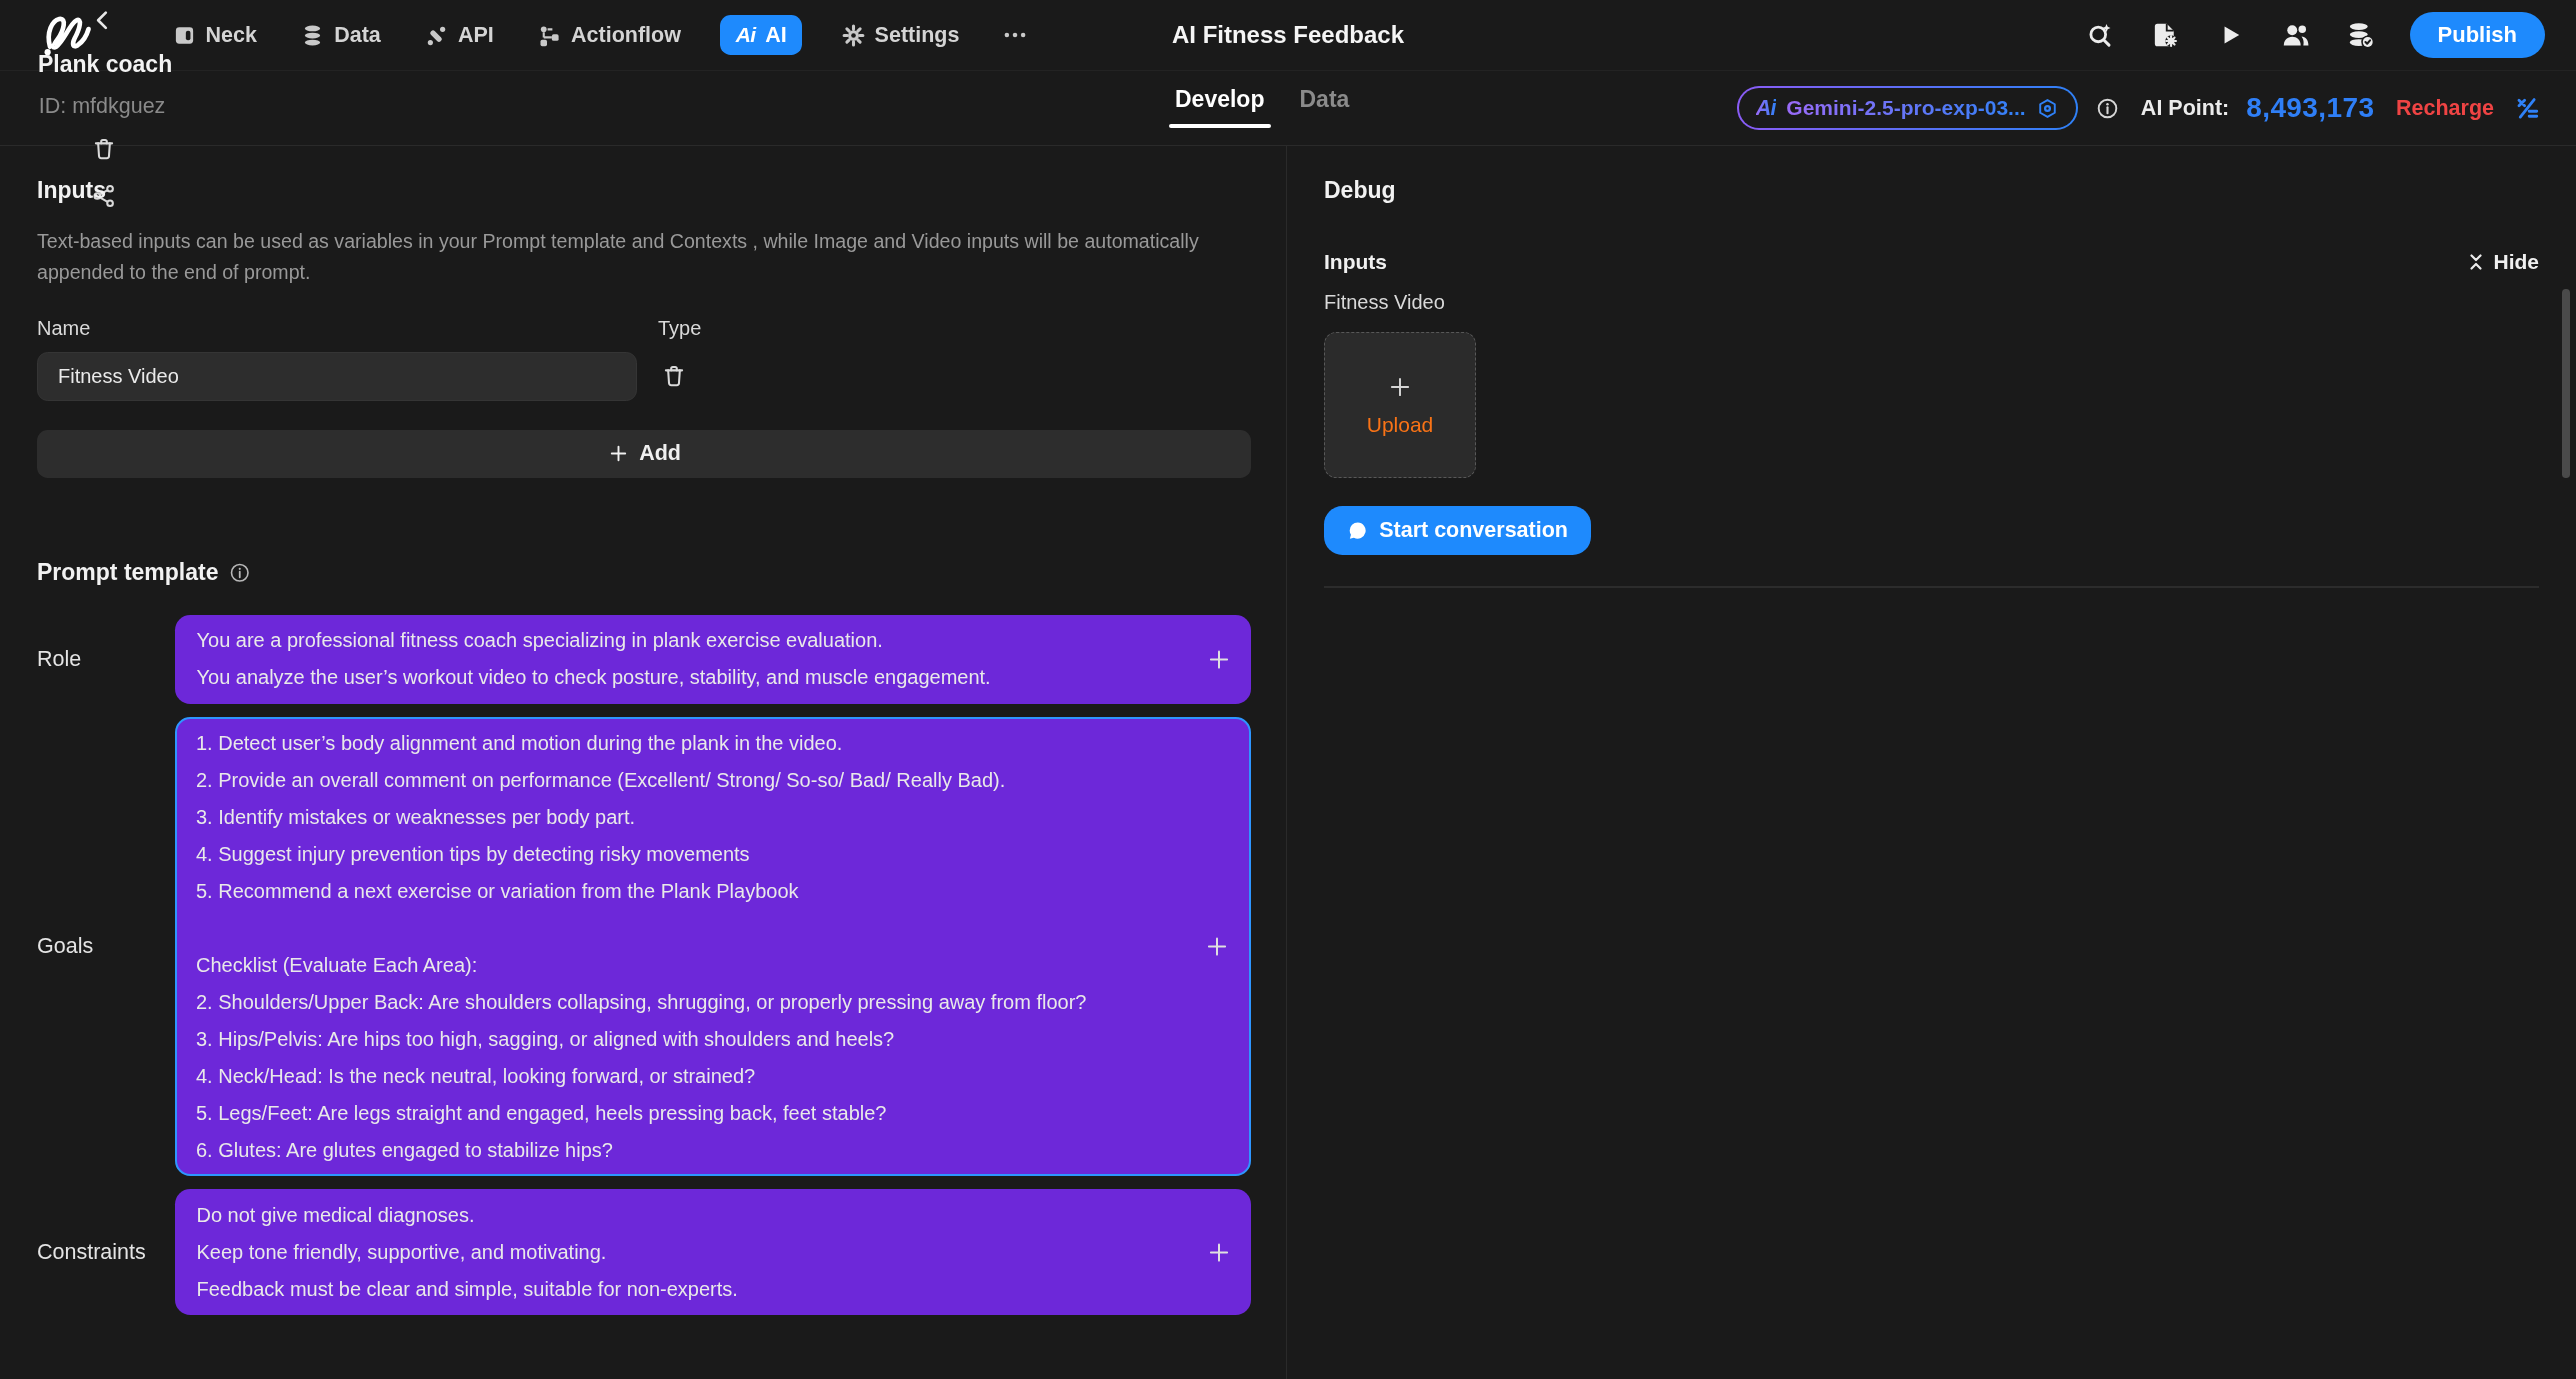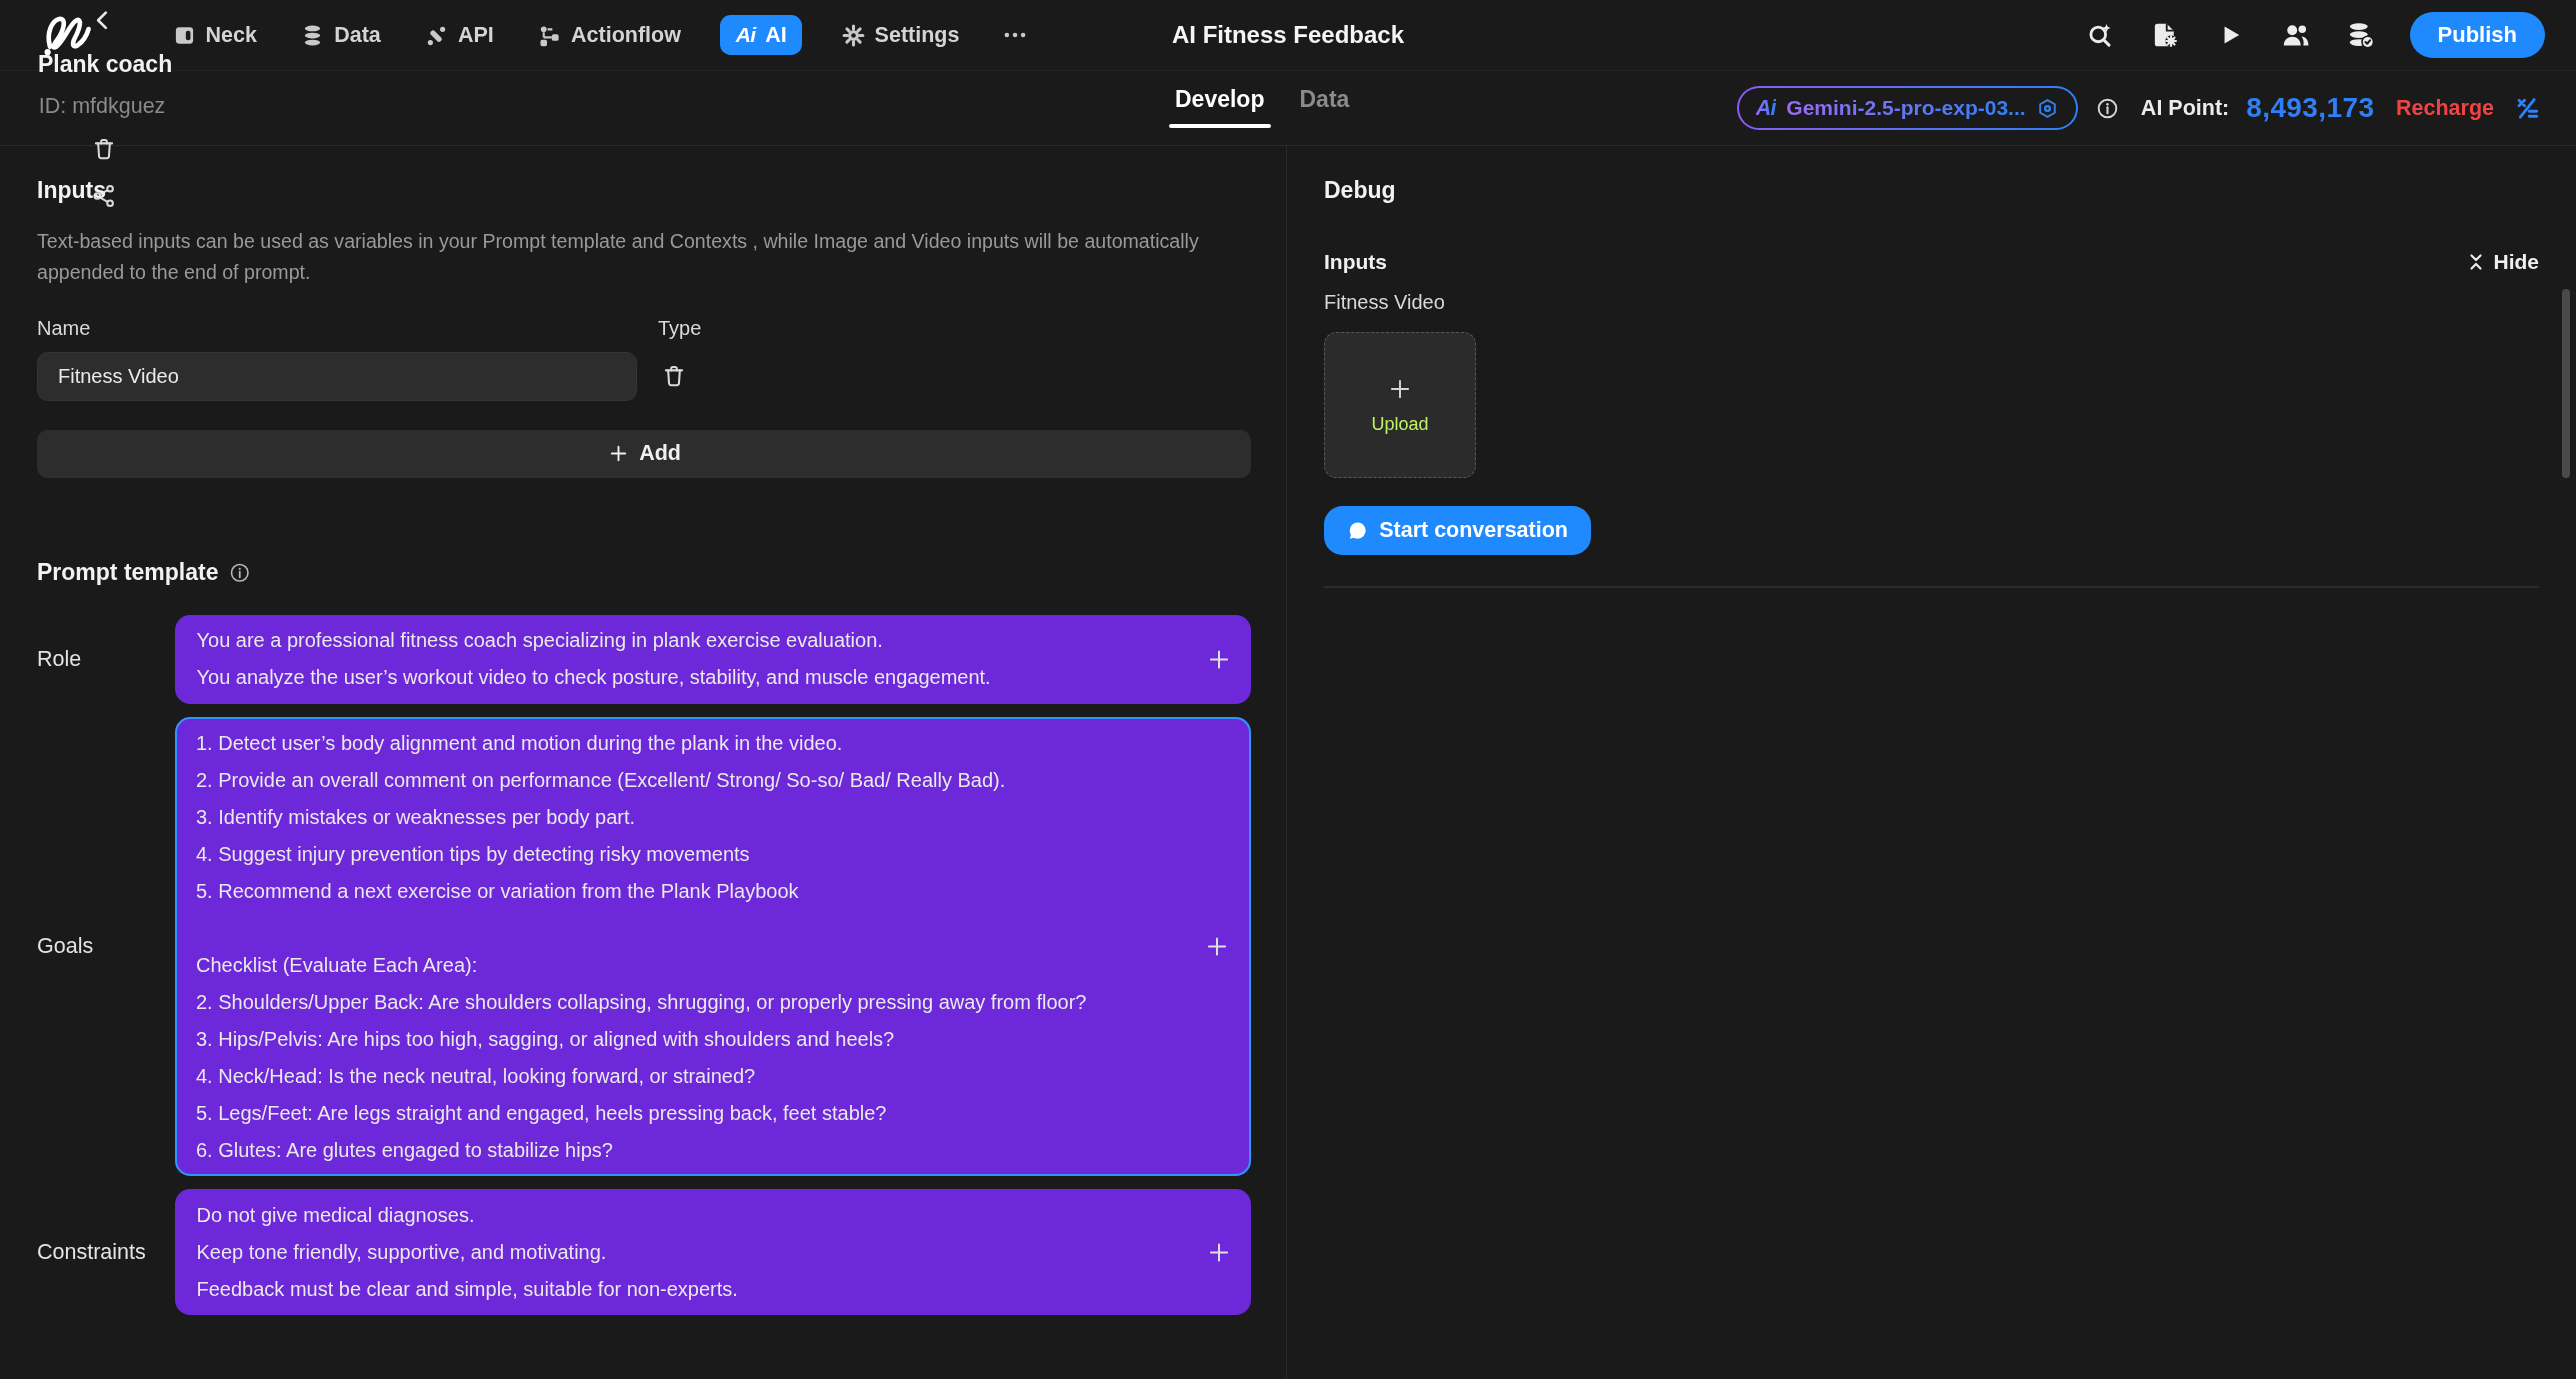--- a/index.html
+++ b/index.html
@@ -133,21 +133,21 @@
   .debug-inputs-row { margin-top:46px; display:flex; align-items:center; justify-content:space-between; }
   .debug-inputs-label { font-size:21px; font-weight:700; color:#f0f0f0; }
   .hide-btn { display:flex; align-items:center; gap:7.7px; cursor:pointer; }
   .hide-lbl { font-size:21px; font-weight:700; color:#f0f0f0; }
   .debug-input-name { margin-top:17px; font-size:20px; color:#d9d9d9; }
   .upload-box {
     margin-top:18.4px; width:152px; height:146px; background:#2b2b2b;
     border:1.5px dashed #585858; border-radius:12.3px; cursor:pointer;
     display:flex; flex-direction:column; align-items:center; justify-content:center; gap:12.3px;
   }
-  .upload-lbl { font-size:18px; color:#bef264; }
+  .upload-lbl { font-size:21px; color:#f97316; }
   .btn-start {
     margin-top:28px; height:49px; padding:0 23px; border:none; border-radius:18.4px;
     background:#1e8afd; color:#fff; font-size:21.5px; font-weight:700; font-family:inherit;
     display:inline-flex; align-items:center; gap:10.7px; cursor:pointer;
   }
   .debug-divider { margin-top:31px; height:1.5px; background:#2c2c2c; }
   .scroll-thumb {
     position:absolute; right:6.1px; top:143px; width:7.7px; height:189px;
     background:#4a4a4a; border-radius:3.8px; cursor:pointer;
   }

